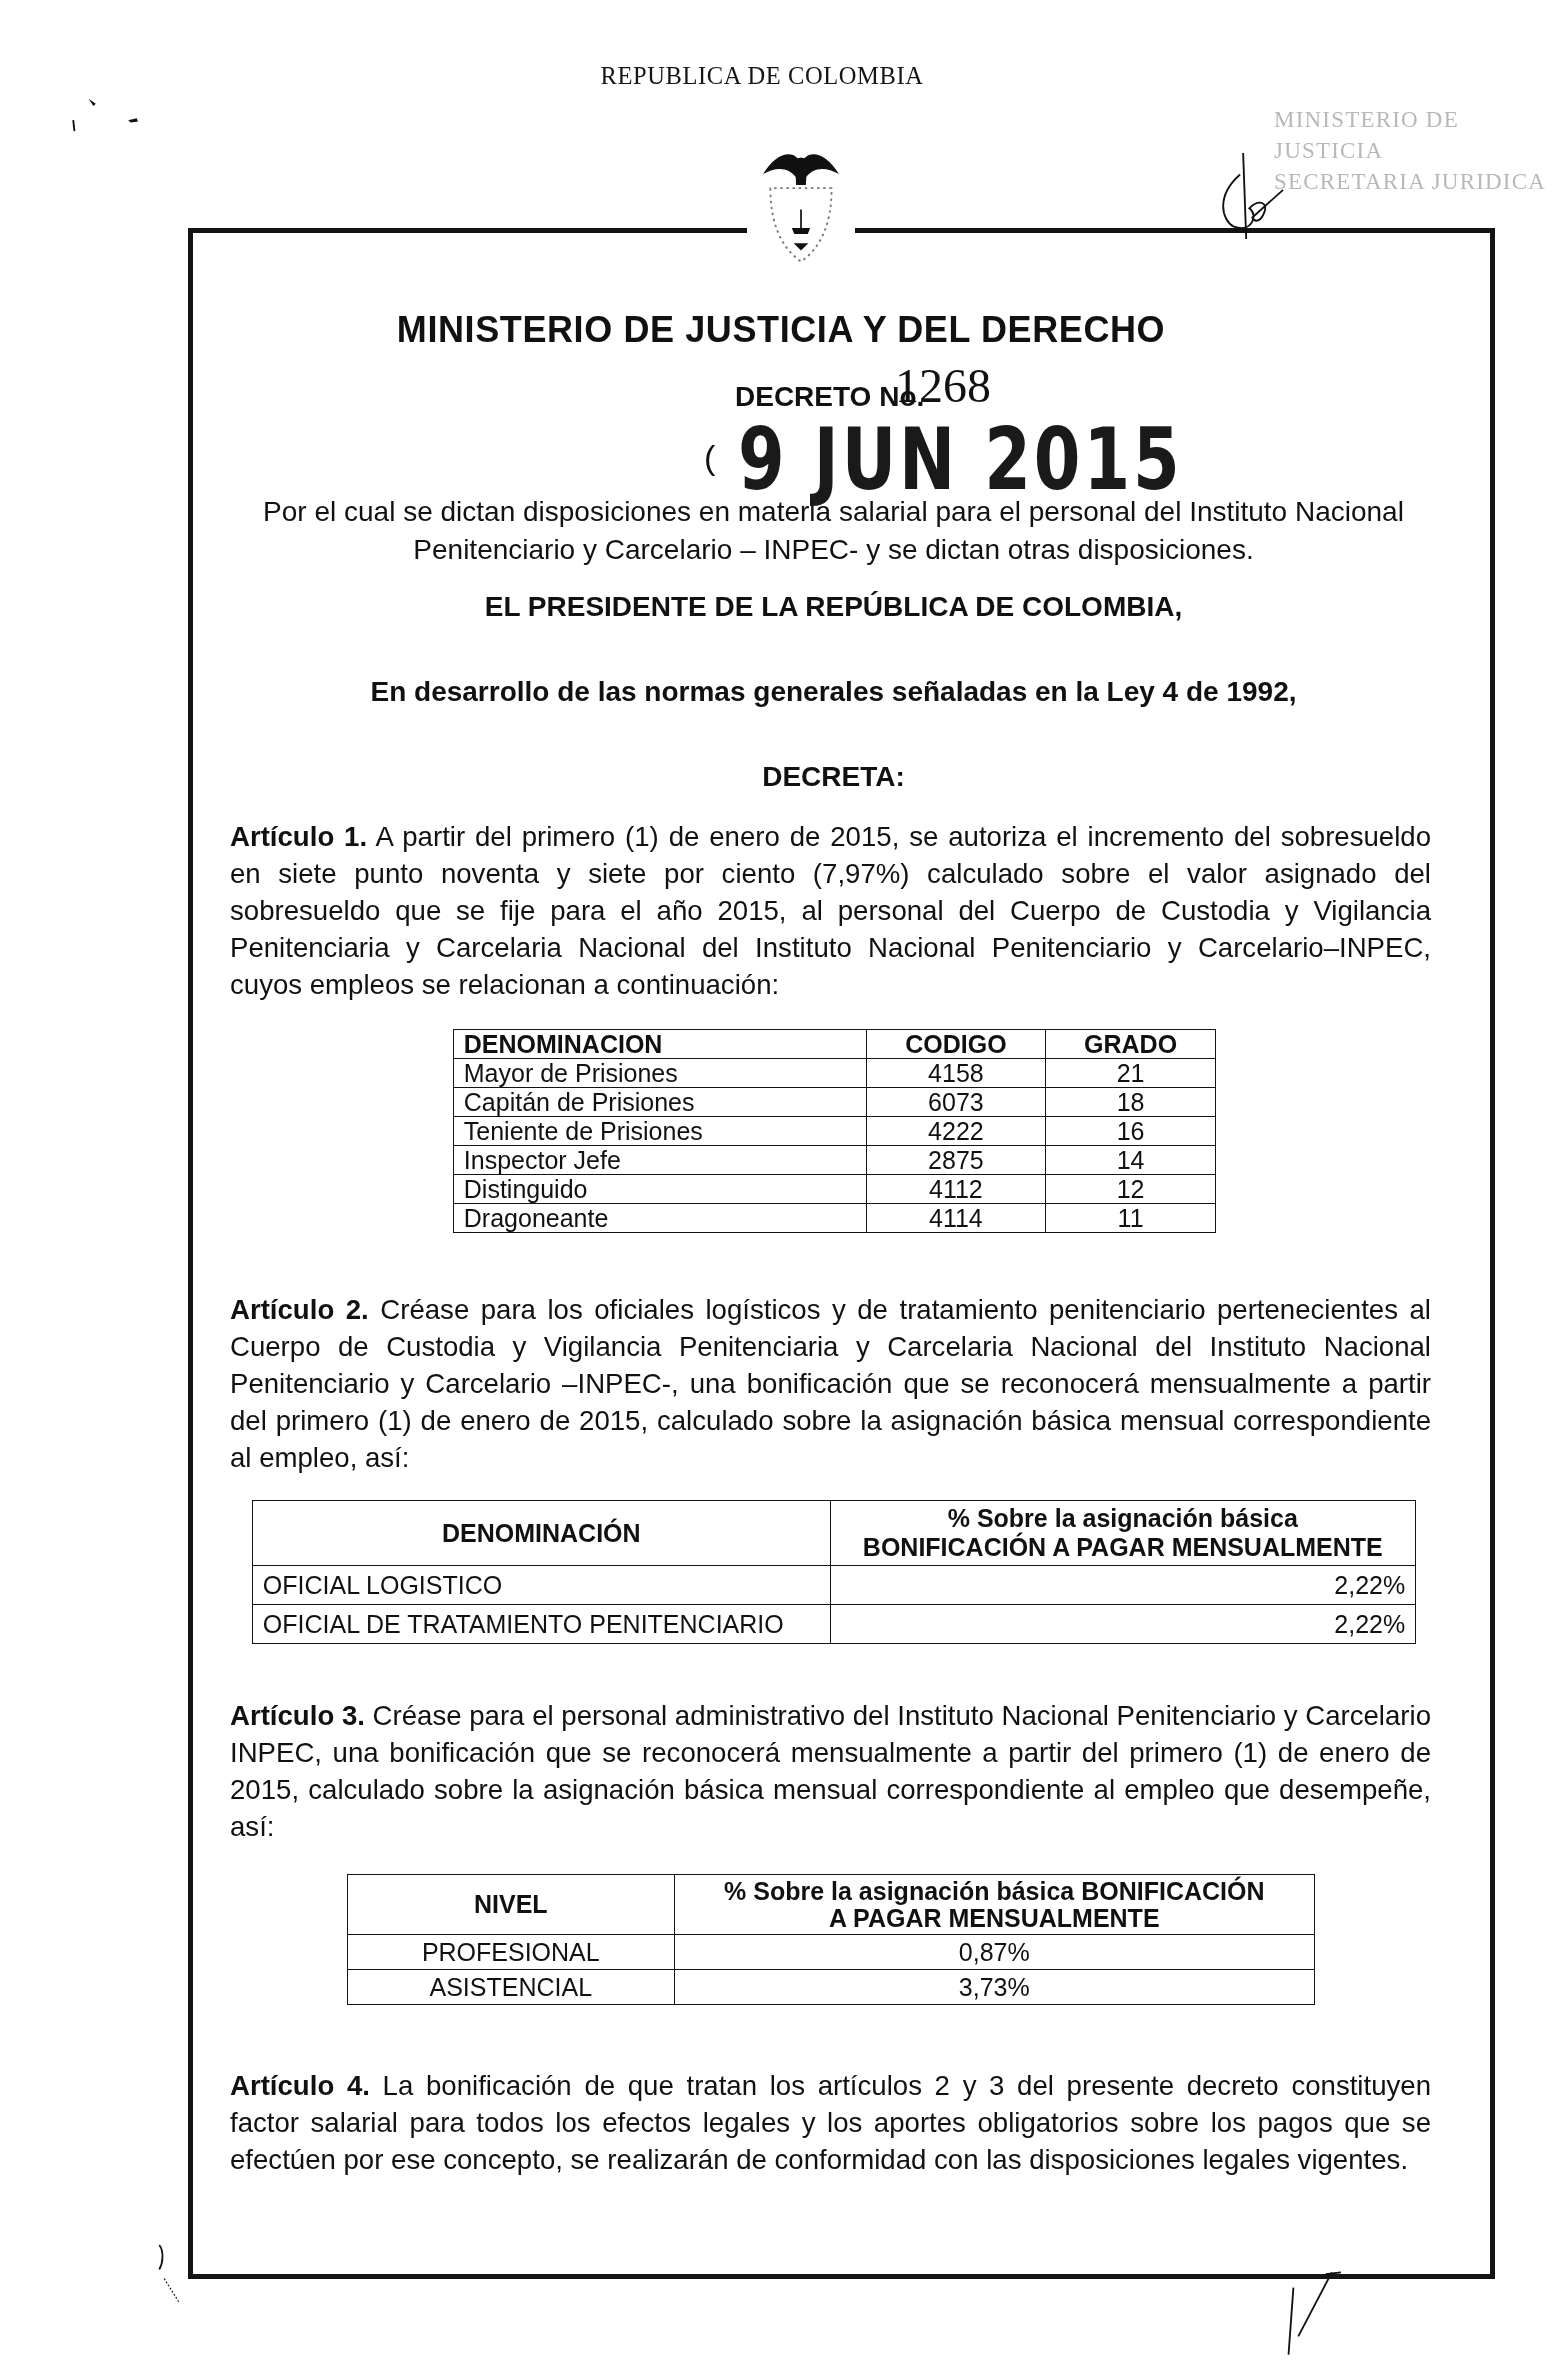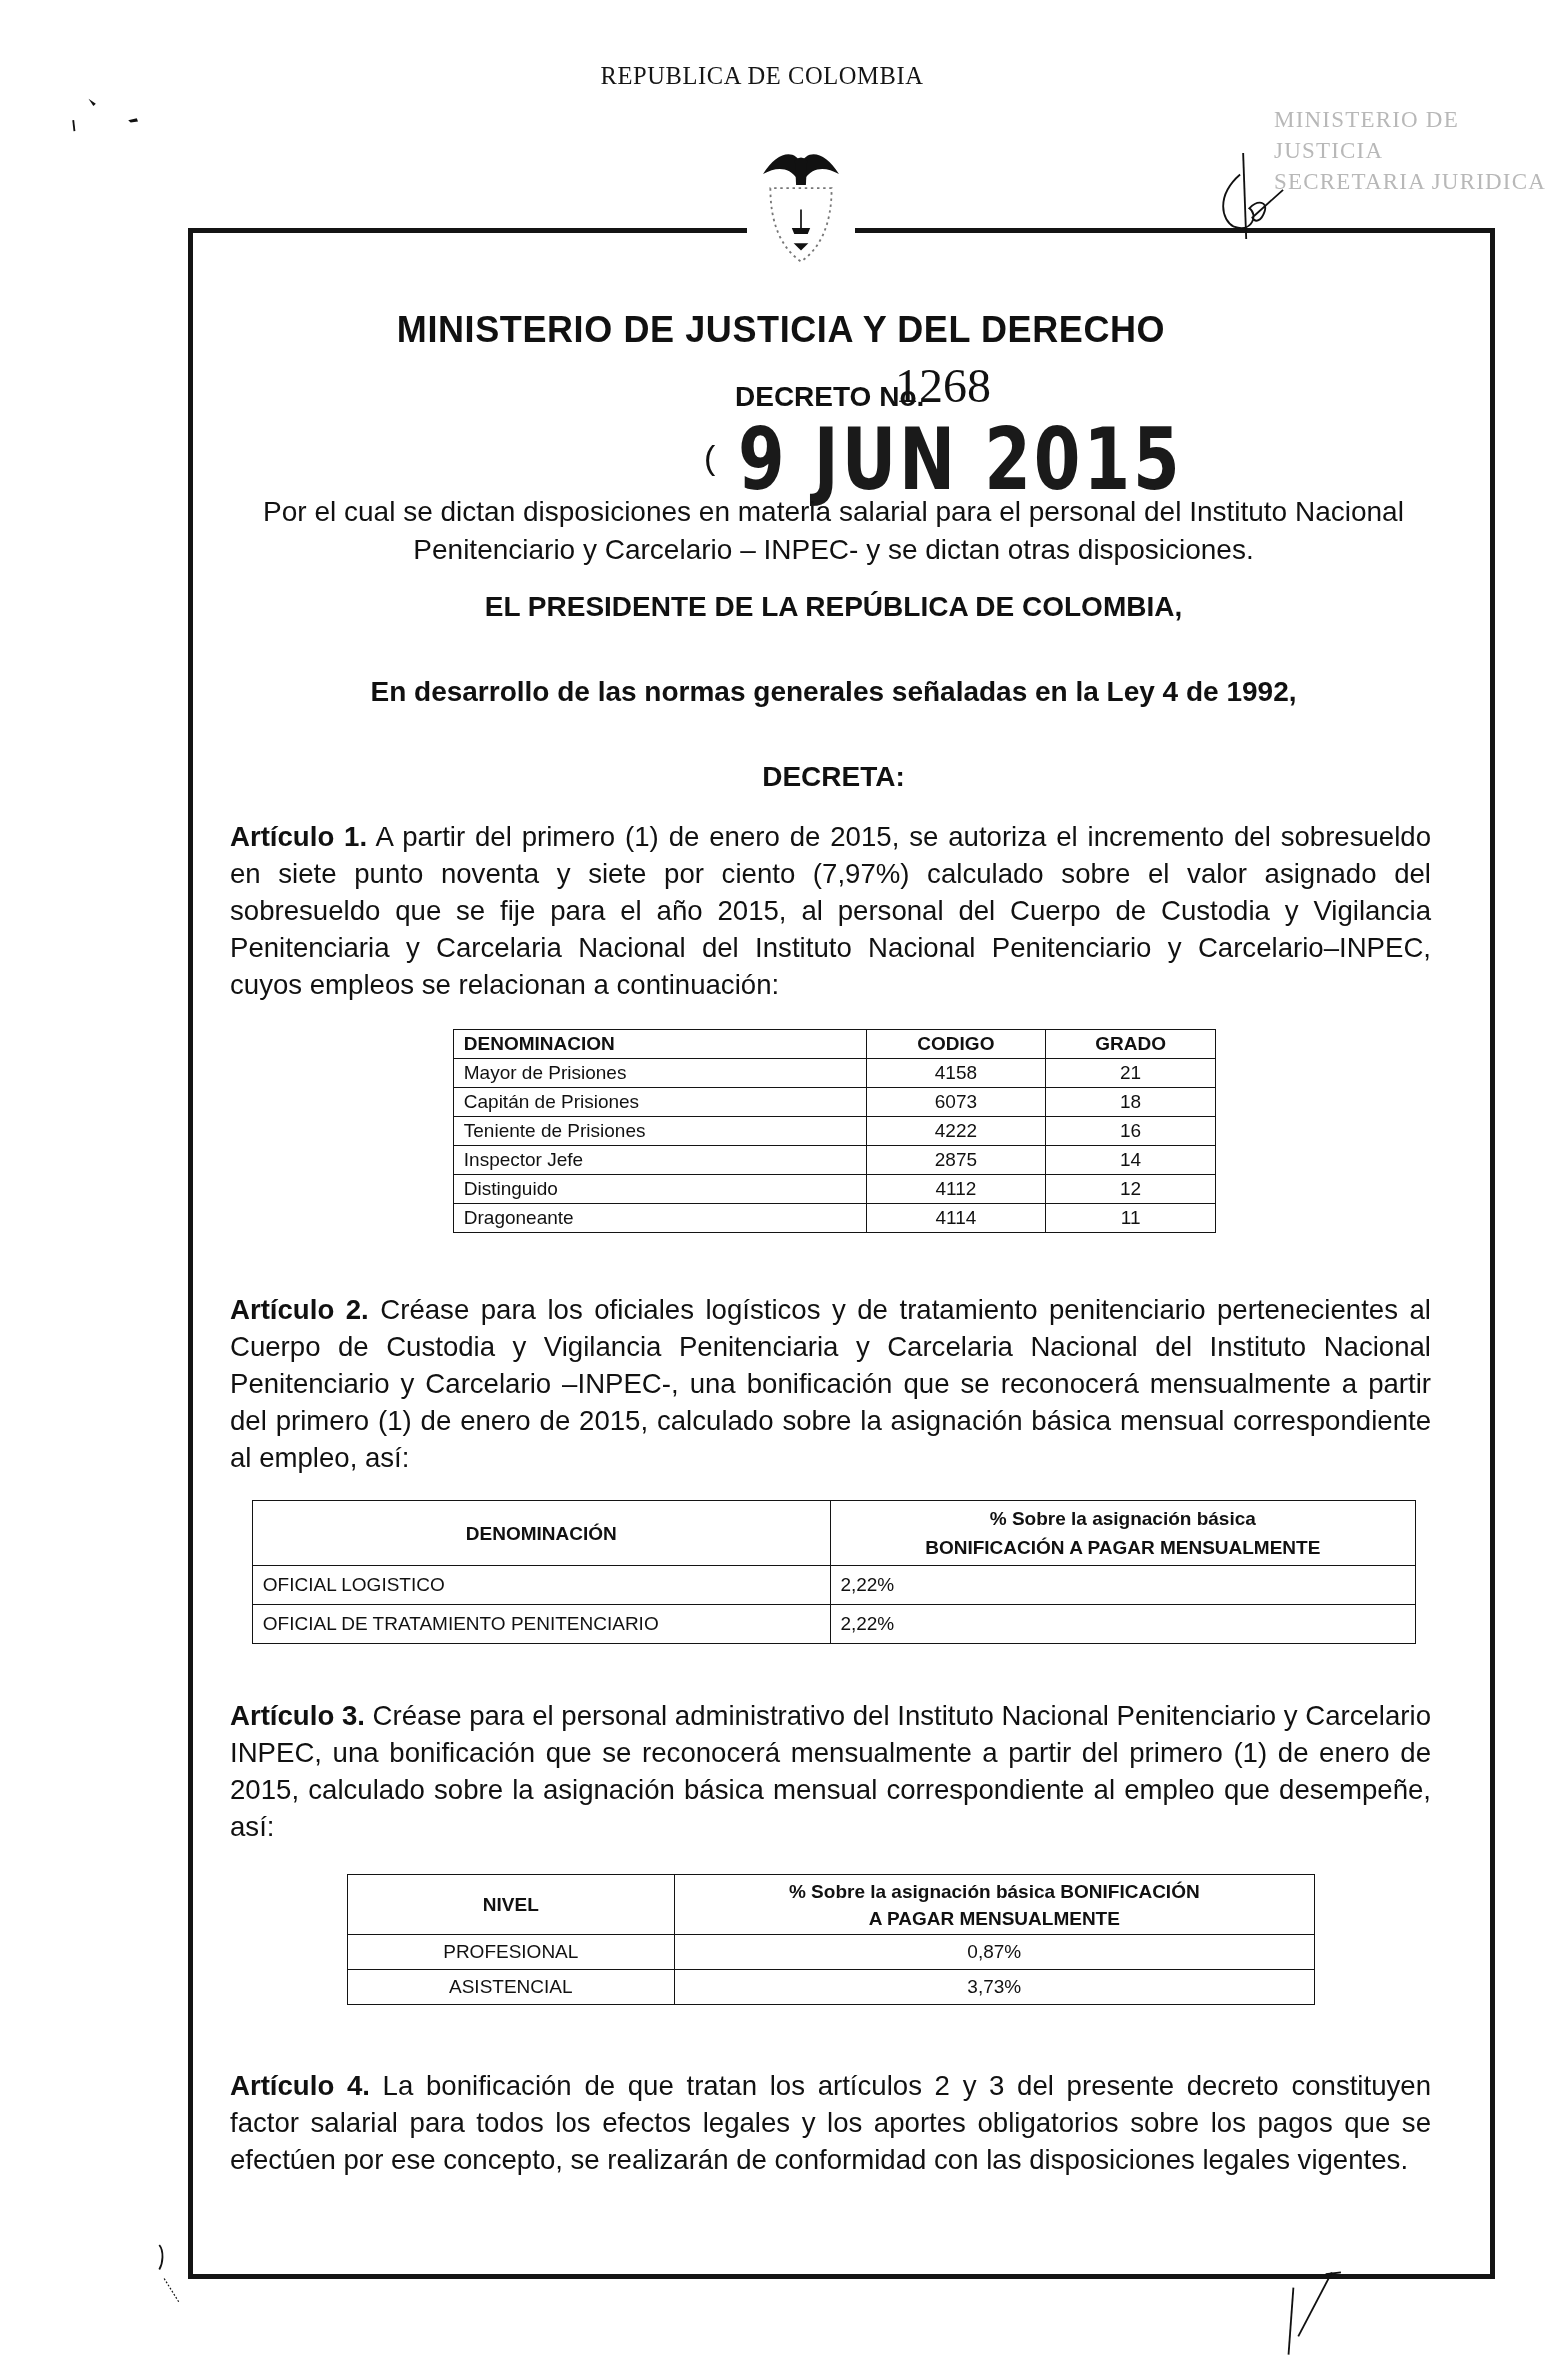--- a/index.html
+++ b/index.html
@@ -28,30 +28,30 @@
   .stamp-date {
     left: 704px; top: 409px; font-size: 86px; font-weight: bold;
     font-family: "DejaVu Sans", sans-serif; letter-spacing: 3.7px; transform: scaleX(0.78); transform-origin: left top;
     color: #1a1a1a; white-space: nowrap;
   }
   .paren { left: 704px; top: 438px; font-size: 34px; }
   .p-center { left: 221px; width: 1225px; text-align: center; font-size: 28px; line-height: 38px; }
   .p-bold { font-weight: bold; }
   .para { left: 230px; width: 1201px; font-size: 27.6px; line-height: 37px; text-align: justify; }
   .para b { font-weight: bold; }
-  table { border-collapse: collapse; position: absolute; font-size: 19px; border-radius: 28px; }
+  table { border-collapse: collapse; position: absolute; font-size: 25px; border-radius: 28px; }
   td, th { border: 1.8px solid #141414; padding: 0 9.8px; height: 28px; line-height: 28px; }
   th { font-weight: bold; }
   .t1 { left: 453px; top: 1029px; width: 763px; }
   .t1 td.c, .t1 th.c { text-align: center; }
   .t1 th.l { text-align: left; }
   .t2 { left: 252px; top: 1500px; width: 1164px; }
   .t2 th { height: 64px; line-height: 29px; text-align: center; }
   .t2 td { height: 38px; line-height: 38px; }
-  .t2 td.c { text-align: left; }
+  .t2 td.c { text-align: right; }
   .t3 { left: 347px; top: 1874px; width: 968px; }
   .t3 th { height: 59px; line-height: 27px; text-align: center; }
   .t3 td { height: 34px; line-height: 34px; text-align: center; }
   .sig-top { left: 1197px; top: 153px; width: 123px; height: 86px; }
   .sig-bottom { left: 1280px; top: 2269px; width: 67px; height: 86px; }
   .stamp-faint { left: 1274px; top: 104px; font-size: 23px; color: #b8b8b8; letter-spacing: 1.2px; line-height: 31px; font-family: "Liberation Serif", serif; }
   .mark-left { left: 158px; top: 2242px; width: 24.5px; height: 67px; }
   .corner-marks { left: 61px; top: 74px; width: 110px; height: 74px; }
 </style>
 </head>

